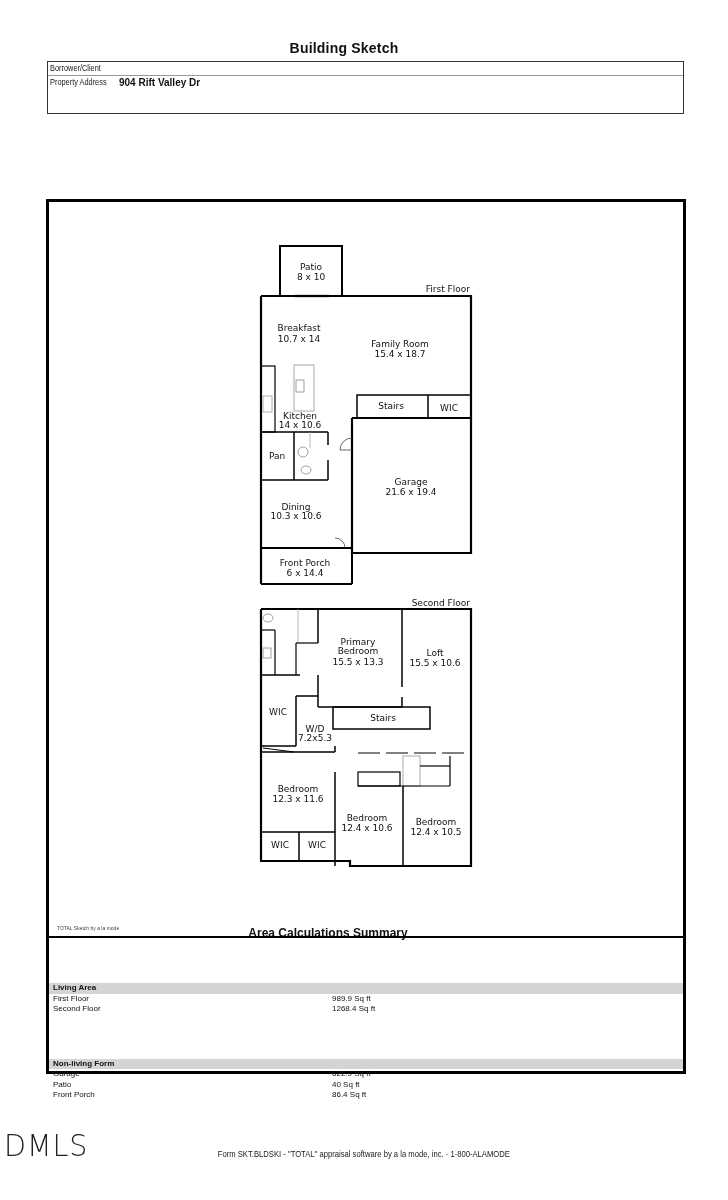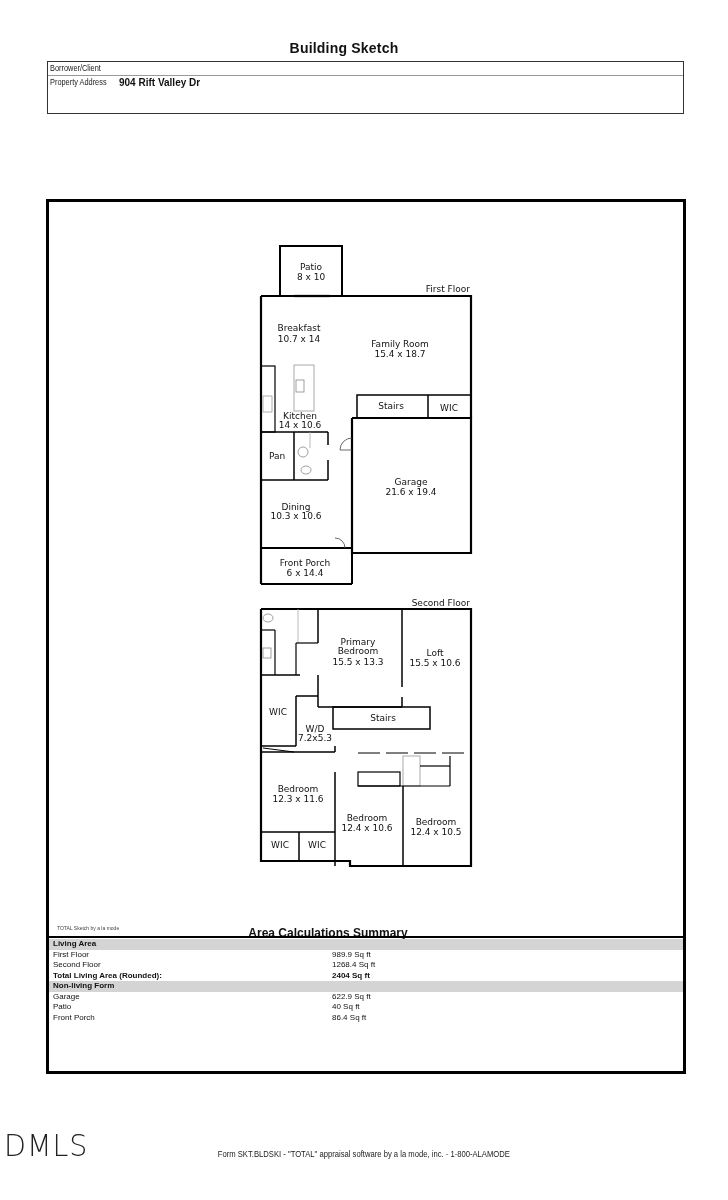--- a/index.html
+++ b/index.html
@@ -11,21 +11,21 @@
   .info .lbl{position:absolute;left:2px;font-family:"Liberation Sans",sans-serif;transform:scaleX(0.82);transform-origin:left;color:#222;}
   .info .val{position:absolute;left:71px;font-size:10px;font-weight:bold;}
   .info .mid{position:absolute;transform:scaleX(0.82);transform-origin:left;color:#222;}
   .frame{position:absolute;left:46px;top:199px;width:640px;height:875px;border:3px solid #000;box-sizing:border-box;}
   .sketch{position:absolute;left:0;top:0;}
   .sum-head{position:absolute;left:57px;top:925px;font-size:5px;color:#444;}
   .sum-title{position:absolute;left:0;width:656px;top:926px;text-align:center;font-size:12px;font-weight:bold;}
   .sum-line{position:absolute;left:49px;top:936px;width:634px;height:2px;background:#000;}
   .sum{position:absolute;left:49px;top:939px;width:634px;font-size:8px;}
   .sum .r{height:10.5px;line-height:10.5px;position:relative;}
-  .sum .r.sec{background:#d4d4d4;font-weight:bold;}
+  .sum .r.sec{background:#d4d4d4;font-weight:bold;margin-top:44px;}
   .sum .r .k{position:absolute;left:4px;}
   .sum .r .v{position:absolute;left:283px;text-align:center;}
   .sum .r.bold{font-weight:bold;}
   .dmls{position:absolute;left:4px;top:1128px;font-size:30px;font-weight:200;letter-spacing:1px;color:#222;font-family:"DejaVu Sans",sans-serif;transform:scaleX(0.95);transform-origin:left;}
   .footer{position:absolute;left:0;width:728px;top:1149px;text-align:center;font-size:9px;color:#222;}
   .footer span{display:inline-block;transform:scaleX(0.85);}
   svg text{font-family:"DejaVu Sans",sans-serif;font-size:9px;fill:#111;}
 </style>
 </head>
 <body>
@@ -168,24 +168,20 @@
     <span class="k">Living Area</span>
   </div>
   <div class="r">
     <span class="k">First Floor</span>
     <span class="v">989.9 Sq ft</span>
   </div>
   <div class="r">
     <span class="k">Second Floor</span>
     <span class="v">1268.4 Sq ft</span>
   </div>
-  <div class="r bold">
-    <span class="k">Total Living Area (Rounded):</span>
-    <span class="v">2404 Sq ft</span>
-  </div>
   <div class="r sec">
     <span class="k">Non-living Form</span>
   </div>
   <div class="r">
     <span class="k">Garage</span>
     <span class="v">622.9 Sq ft</span>
   </div>
   <div class="r">
     <span class="k">Patio</span>
     <span class="v">40 Sq ft</span>

